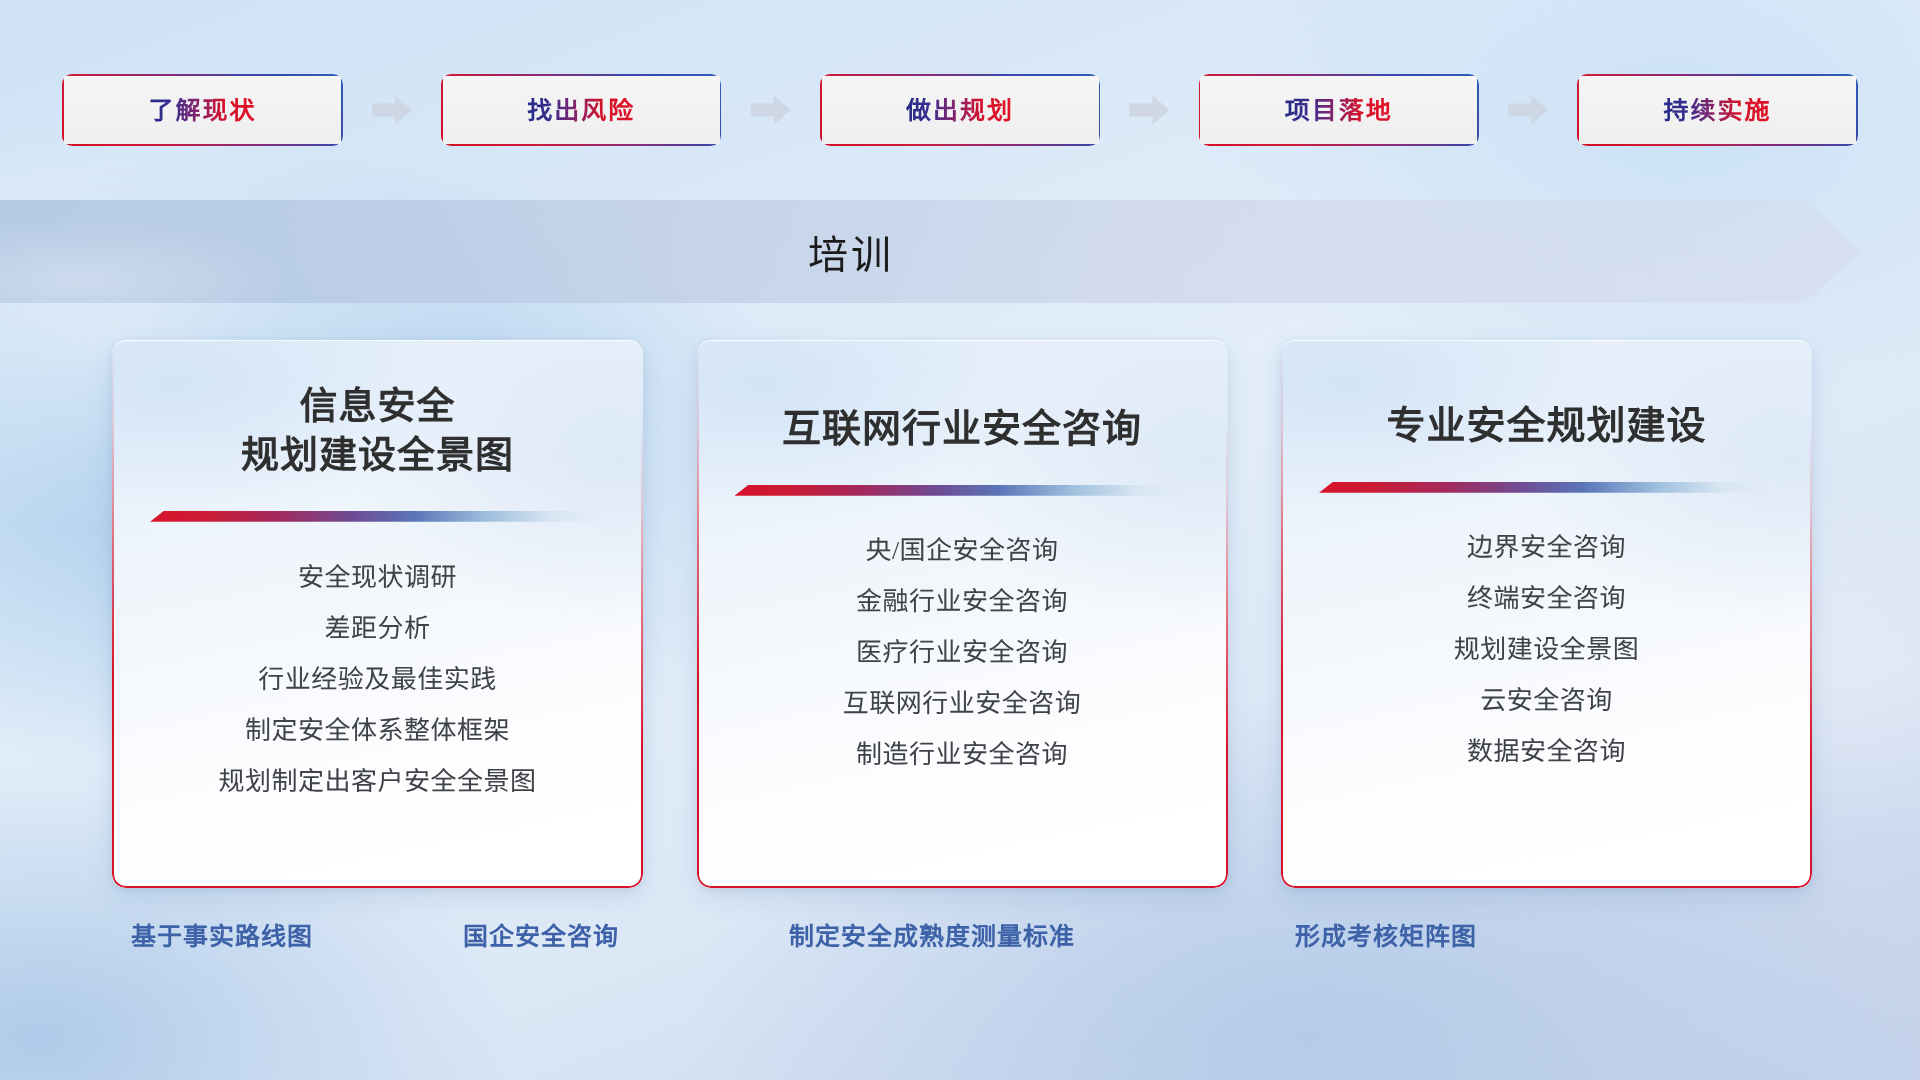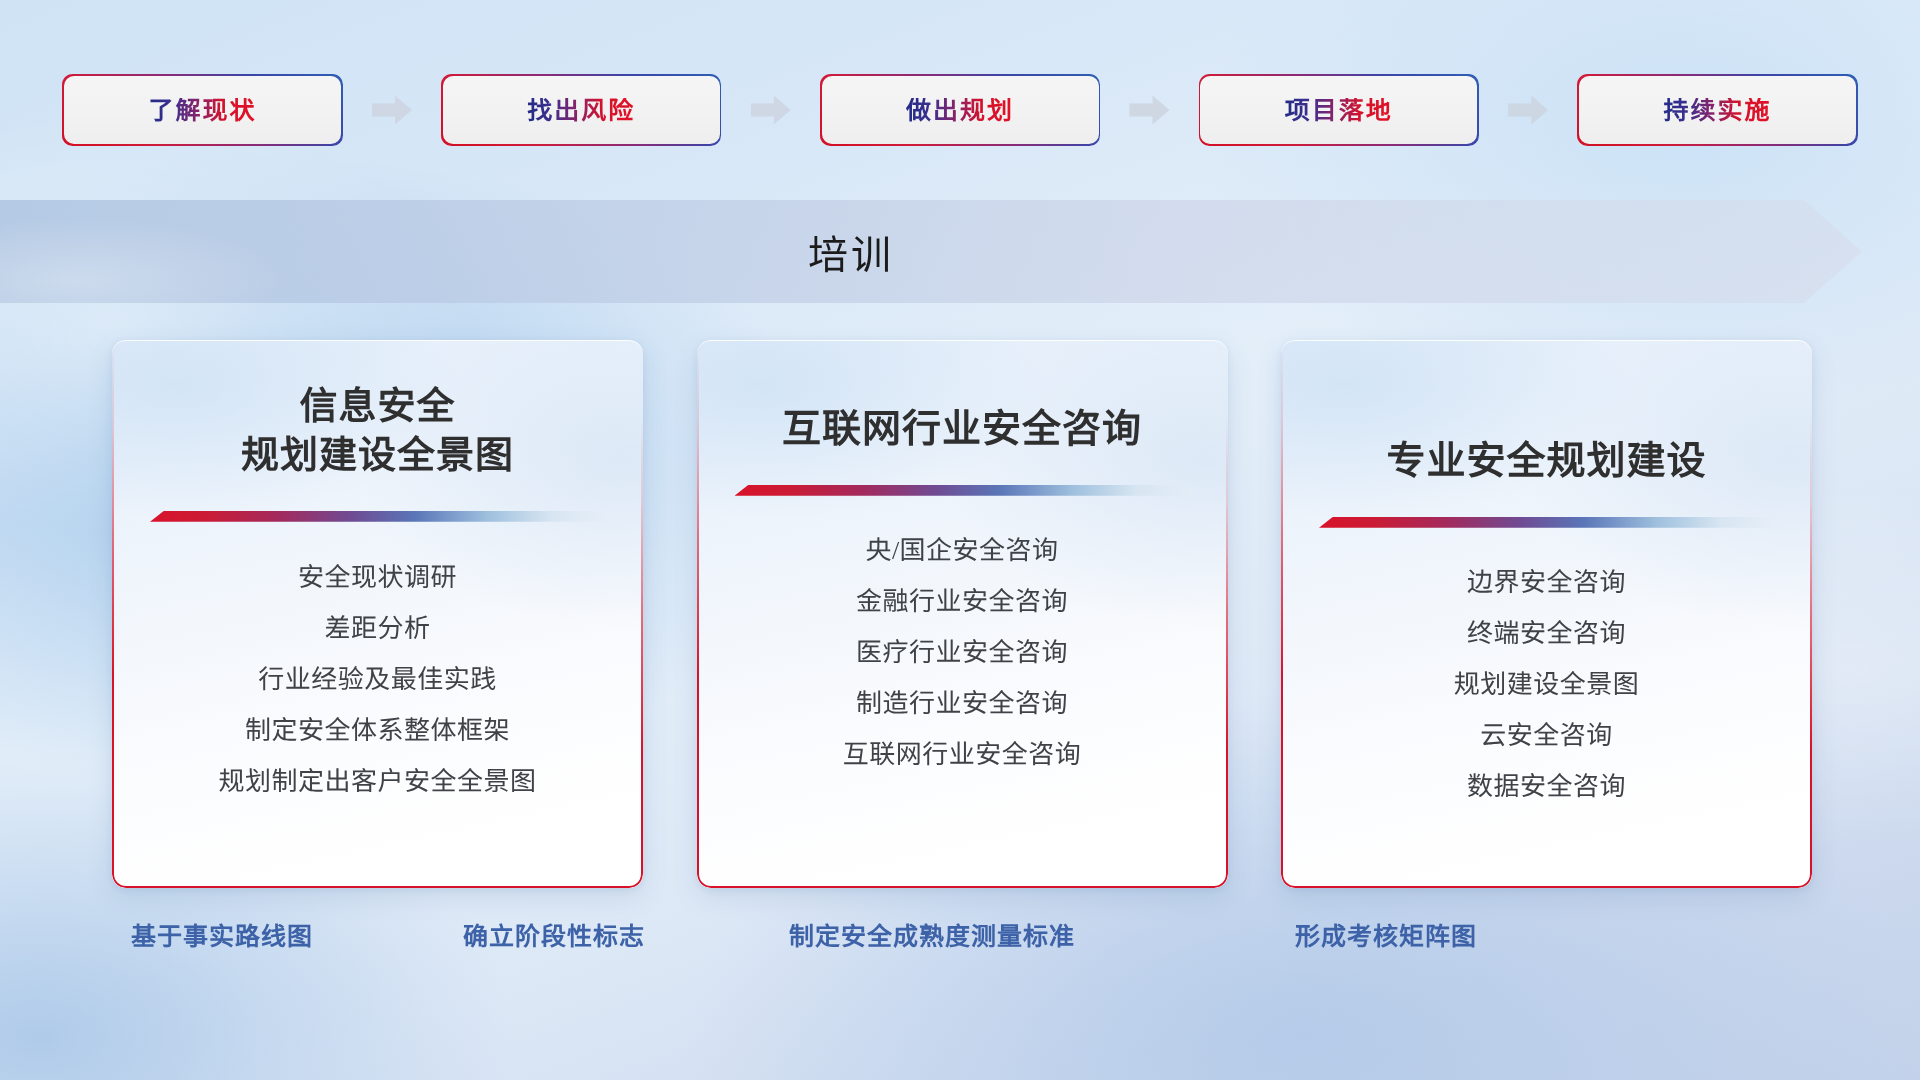--- a/index.html
+++ b/index.html
@@ -25,21 +25,21 @@
       radial-gradient(ellipse 520px 300px at 6% 30%, rgba(255,255,255,.45), rgba(255,255,255,0) 70%),
       radial-gradient(ellipse 620px 260px at 96% 62%, rgba(255,255,255,.30), rgba(255,255,255,0) 70%);
   }
 
   
   .steps{
     position:absolute; top:76px; left:64px; right:64px; height:68px;
     display:flex; align-items:center; justify-content:space-between; z-index:6;
   }
   .chip{
-    position:relative; width:277px; height:68px; border-radius:10px;
+    position:relative; width:277px; height:68px; border-radius:1px;
     background:linear-gradient(180deg,#f5f5f5 0%,#f2f2f2 55%,#eeeeee 100%);
     display:flex; align-items:center; justify-content:center;
   }
   .chip::before{
     content:""; position:absolute; inset:-1.6px; border-radius:10.6px; z-index:-1;
     background:linear-gradient(38deg,#d40f24 0%,#cf1b3b 26%,#8b2a77 52%,#3b45a8 74%,#2f5fb4 100%);
   }
   .chip-label{
     font-size:25px; font-weight:700; letter-spacing:2px; line-height:1;
     background:linear-gradient(90deg,#232b86 0%,#3b2f90 22%,#8f2166 48%,#d6122a 70%,#e21127 100%);
@@ -110,21 +110,21 @@
     display:flex; flex-direction:column; align-items:center; gap:9px;
   }
   .item{
     font-size:26px; color:#3f4246; line-height:1.62; letter-spacing:.5px; white-space:nowrap;
   }
 
   
   .card.c1 .card-title{ font-size:38px; }
   .card.c1 { padding-top:42px; }
   .card.c2 { padding-top:64px; }
-  .card.c3 { padding-top:96px; }
+  .card.c3 { padding-top:61px; }
   .card.c2 .items, .card.c3 .items{ margin-top:34px;font-family:Liberation Serif, serif; }
 
   
   .captions{ position:absolute; top:916px; left:0; width:1920px; height:44px; z-index:6; }
   .caption{
     position:absolute; font-size:25px; font-weight:700; color:#3d62a8; letter-spacing:1px; white-space:nowrap;text-align:right;
   }
   .cap0{ left:131px; }
   .cap1{ left:463px; }
   .cap2{ left:789px; }
@@ -181,38 +181,38 @@
       </div>
     </div>
 
     <div class="card c2">
       <div class="card-title">互联网行业安全咨询</div>
       <div class="divider"></div>
       <div class="items">
         <div class="item">央/国企安全咨询</div>
         <div class="item">金融行业安全咨询</div>
         <div class="item">医疗行业安全咨询</div>
+        <div class="item">互联网行业安全咨询</div>
         <div class="item">制造行业安全咨询</div>
-        <div class="item">互联网行业安全咨询</div>
       </div>
     </div>
 
     <div class="card c3">
       <div class="card-title">专业安全规划建设</div>
       <div class="divider"></div>
       <div class="items">
         <div class="item">边界安全咨询</div>
         <div class="item">终端安全咨询</div>
         <div class="item">规划建设全景图</div>
         <div class="item">云安全咨询</div>
         <div class="item">数据安全咨询</div>
       </div>
     </div>
   </div>
 
   <div class="captions">
     <div class="caption cap0">基于事实路线图</div>
-    <div class="caption cap1">确立阶段性标志</div>
+    <div class="caption cap1">国企安全咨询</div>
     <div class="caption cap2">制定安全成熟度测量标准</div>
     <div class="caption cap3">形成考核矩阵图</div>
   </div>
 
 </div>
 
 </body></html>

